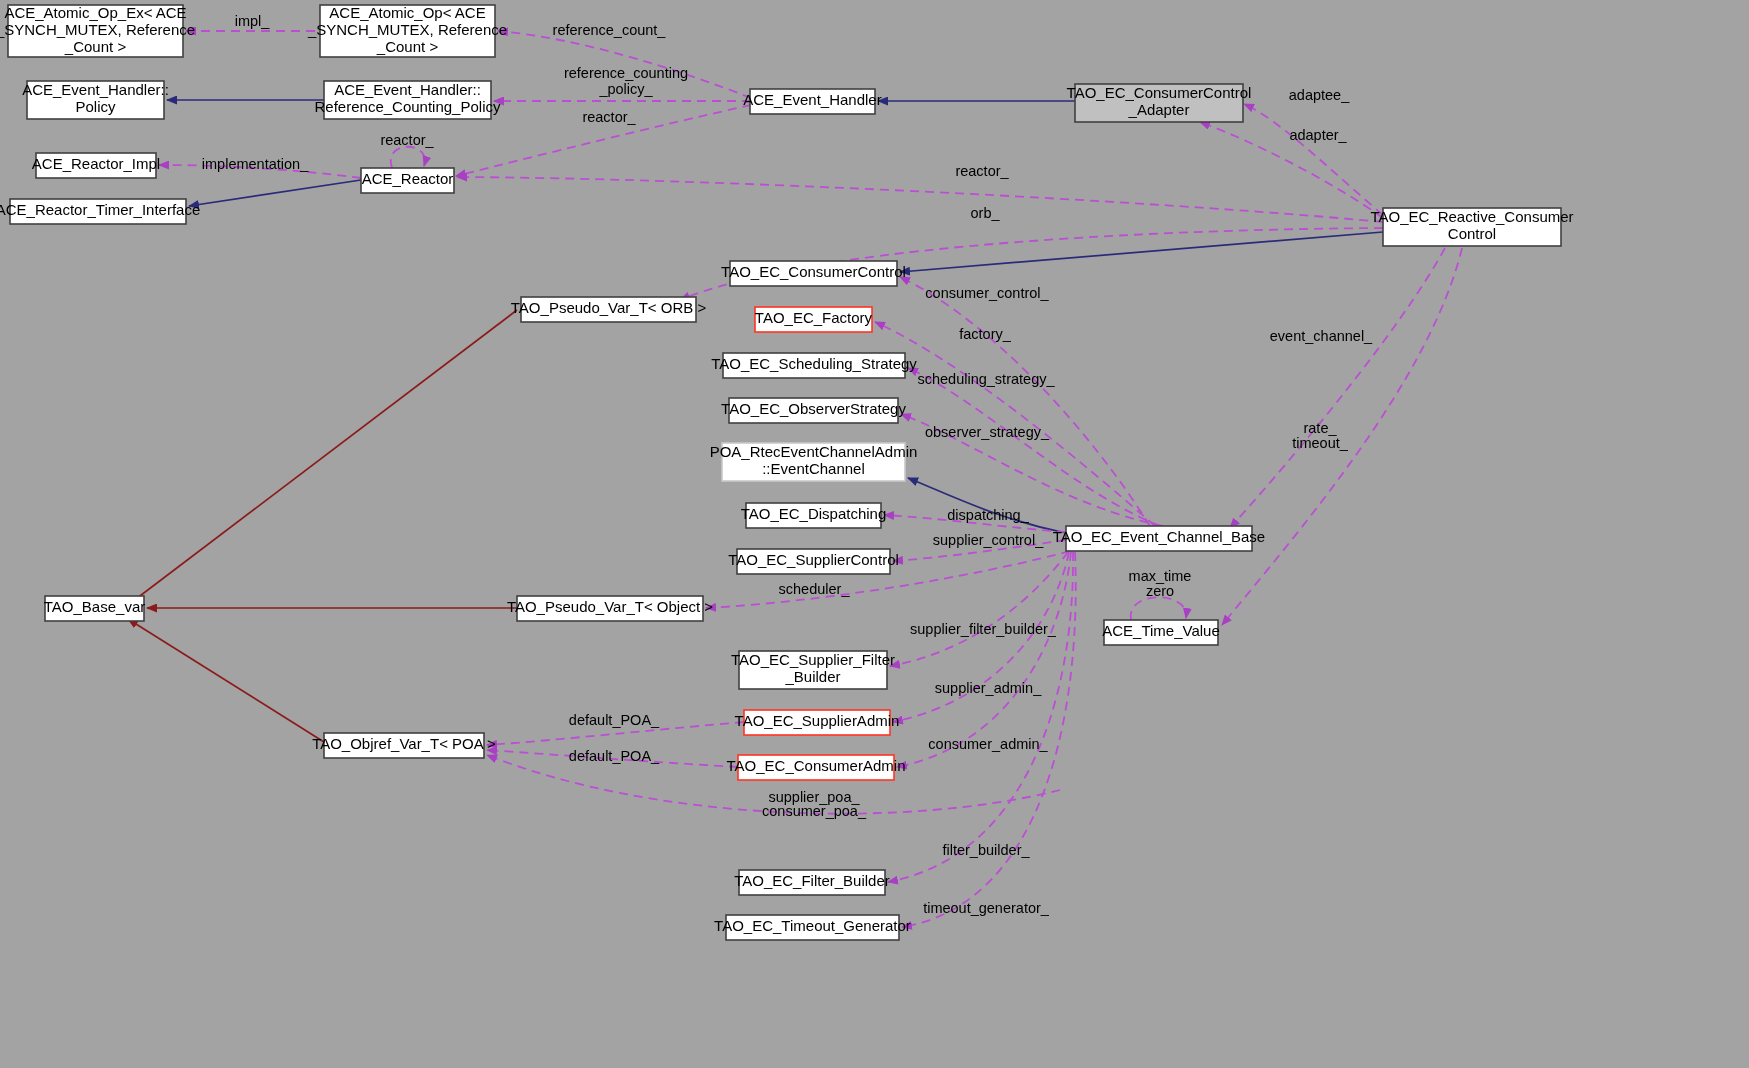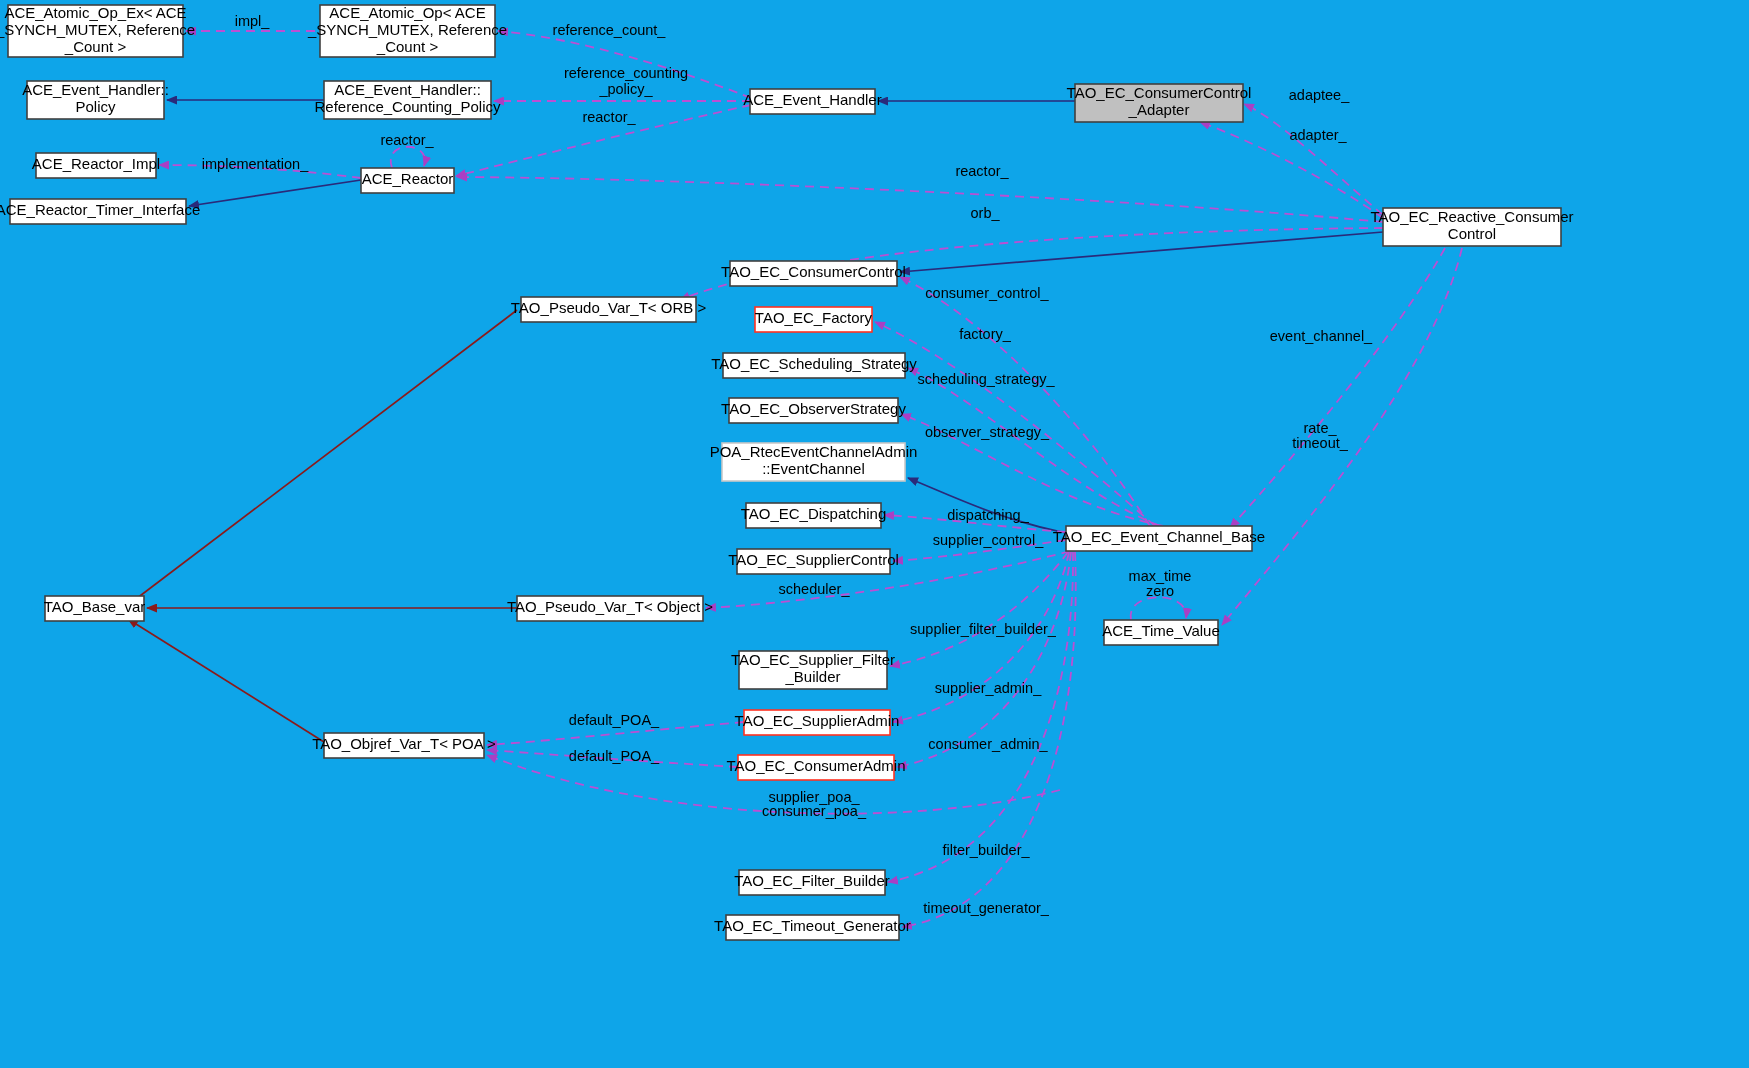--- a/index.html
+++ b/index.html
@@ -4,21 +4,21 @@
 <style>
   html, body {
     margin: 0;
     padding: 0;
     background: #ffffff;
   }
   #diagram-root {
     position: relative;
     width: 1749px;
     height: 1068px;
-    background: #0ea5e9;
+    background: #a3a3a3;
     font-family: "Liberation Sans", sans-serif;
   }
   svg.canvas {
     position: absolute;
     top: 0; left: 0;
     width: 1749px;
     height: 1068px;
   }
   .node-label {
     font-family: "Liberation Sans", sans-serif;

